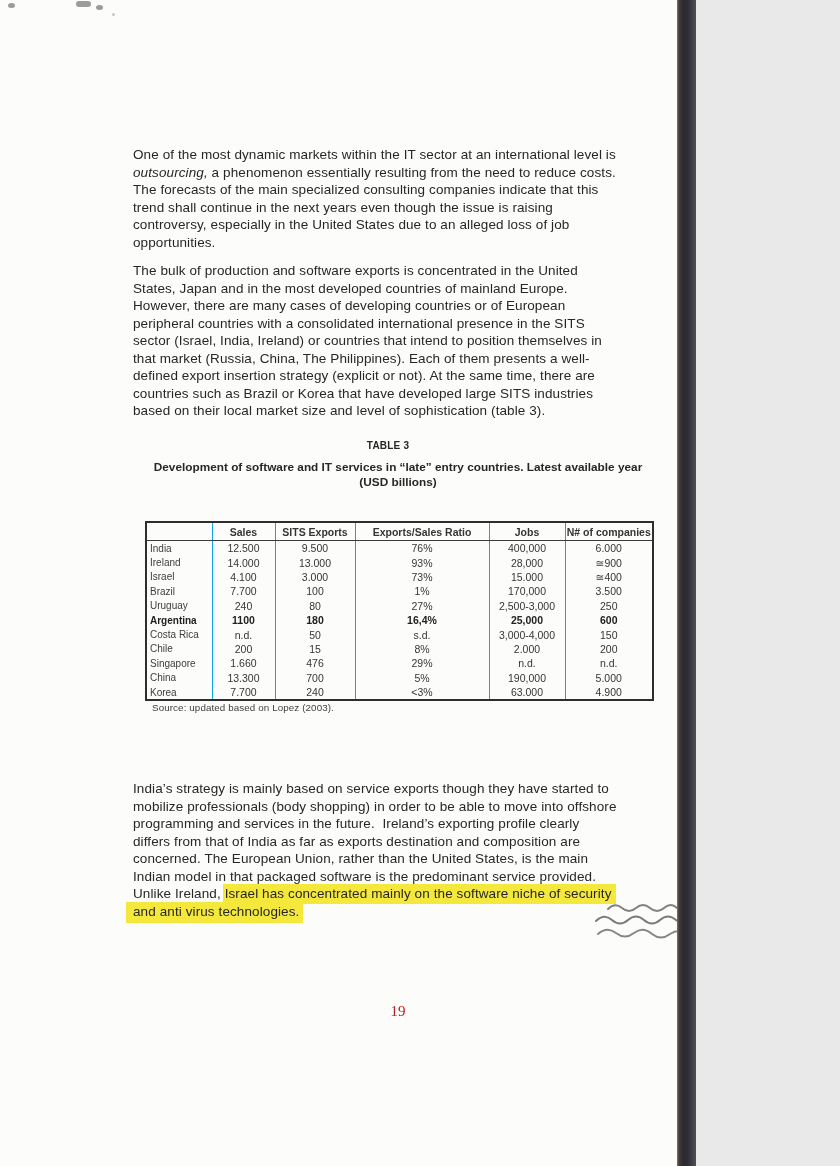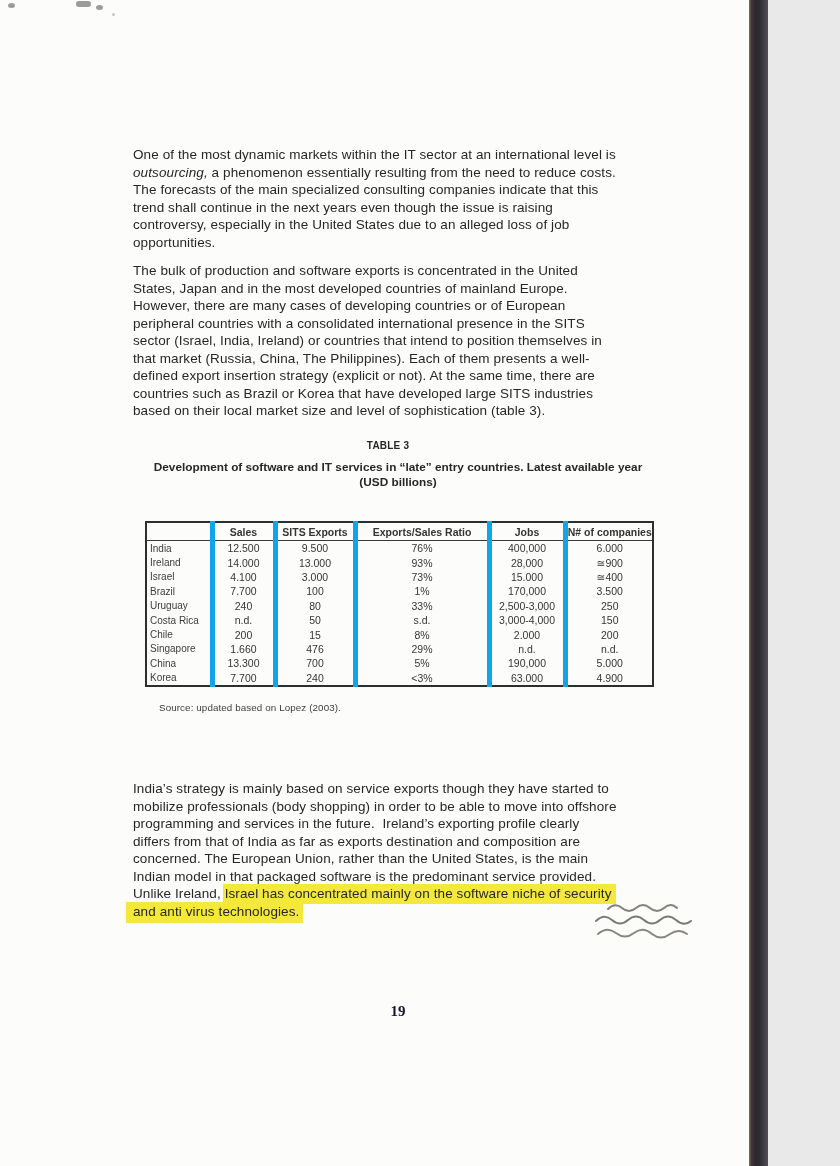--- a/index.html
+++ b/index.html
@@ -1,18 +1,18 @@
 <!DOCTYPE html>
 <html><head>
 <meta charset="utf-8">
 <style>
   html,body { margin:0; padding:0; }
   body { width:840px; height:1166px; background:#e9e9e9; }
   .page {
-    position:relative; width:768px; height:1166px; overflow:hidden;
+    position:relative; width:696px; height:1166px; overflow:hidden;
     background:#fcfcfb;
     font-family:"Liberation Sans","DejaVu Sans",sans-serif;
     color:#272727;
   }
   
   .edge-band {
     position:absolute; top:0; right:0; width:19px; height:1166px;
     background:linear-gradient(90deg,#8f7053 0px,#433b3e 2px,#2c2a31 6px,#2e2c33 55%,#524f58 100%);
   }
   .speck { position:absolute; background:#4a4a4a; border-radius:50%; opacity:.55; }
@@ -47,35 +47,35 @@
     border:2px solid #2e2e2e;
     background:#fcfcfb;
   }
   .t3 th {
     font-weight:bold; font-size:10.5px; height:17px; padding:0;
     border-bottom:1px solid #3a3a3a; text-align:center; letter-spacing:0;
     overflow:hidden; white-space:nowrap;
   }
   .t3 td { height:14.4px; padding:0; text-align:center; overflow:hidden; white-space:nowrap; }
   .t3 td.rl { text-align:left; padding-left:3px; font-size:10px; color:#3c3c3c; }
-  .t3 th + th, .t3 td + td { border-left:5px solid #0ea5e9; }
+  .t3 th + th, .t3 td + td { border-left:1px solid #0ea5e9; }
   .t3 tr.bold td { font-weight:bold; color:#222; }
 
-  .source { position:absolute; left:159px; top:702px; font-size:9.8px; color:#3e3e3e; letter-spacing:0.1px; }
+  .source { position:absolute; left:152px; top:702px; font-size:9.8px; color:#3e3e3e; letter-spacing:0.1px; }
 
   
   .hl { background:#f5e83d; padding:2px 4px 3px 2px; margin:-2px -4px -3px -2px; }
   .hl-extend { padding-left:7px; margin-left:-7px; padding-bottom:4px; margin-bottom:-4px; }
 
   
   .squiggle { position:absolute; left:594px; top:899px; }
 
   .page-number {
     position:absolute; left:133px; top:1003px; width:530px; text-align:center;
-    font-family:"Liberation Serif","DejaVu Serif",serif; font-size:15px; color:#0f172a;font-weight:bold;
+    font-family:"Liberation Serif","DejaVu Serif",serif; font-size:15px; color:#b91c1c;
   }
 </style>
 </head>
 <body>
 
 <div class="page">
 
   <div class="speck s1"></div>
   <div class="speck s2"></div>
   <div class="speck s3"></div>
@@ -157,23 +157,31 @@
           <td>7.700</td>
           <td>100</td>
           <td>1%</td>
           <td>170,000</td>
           <td>3.500</td>
         </tr>
         <tr>
           <td class="rl">Uruguay</td>
           <td>240</td>
           <td>80</td>
-          <td>33%</td>
+          <td>27%</td>
           <td>2,500-3,000</td>
           <td>250</td>
+        </tr>
+        <tr class="bold">
+          <td class="rl" style="font-weight: bold;">Argentina</td>
+          <td>1100</td>
+          <td>180</td>
+          <td>16,4%</td>
+          <td>25,000</td>
+          <td>600</td>
         </tr>
         <tr>
           <td class="rl">Costa Rica</td>
           <td>n.d.</td>
           <td>50</td>
           <td>s.d.</td>
           <td>3,000-4,000</td>
           <td>150</td>
         </tr>
         <tr>

